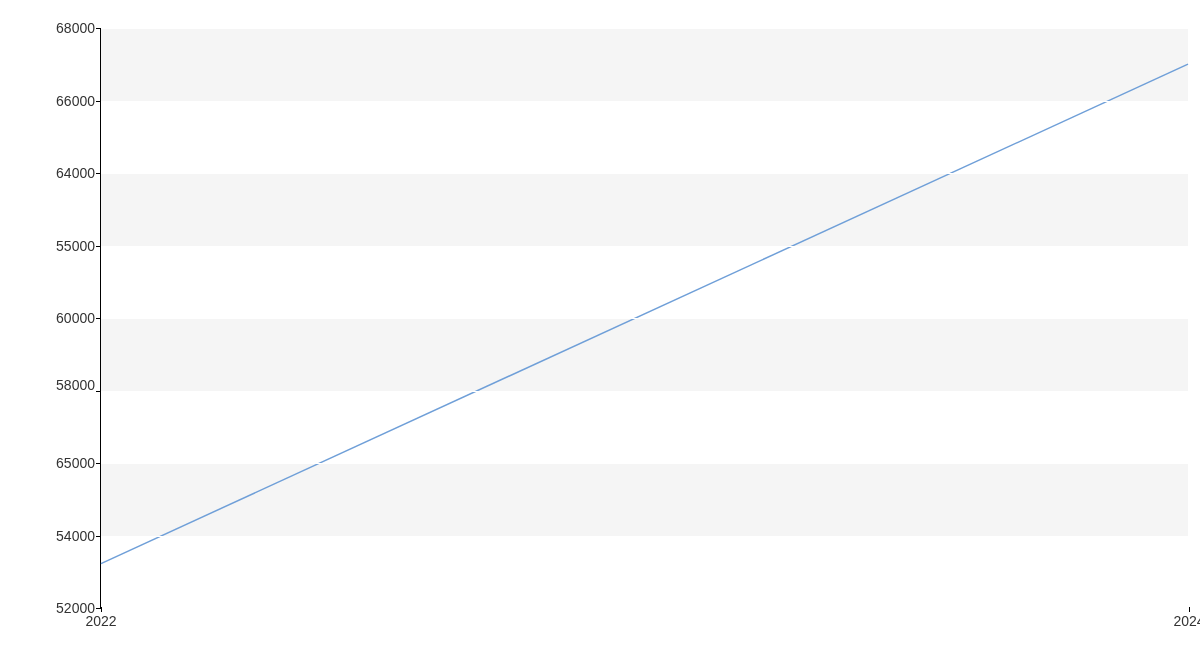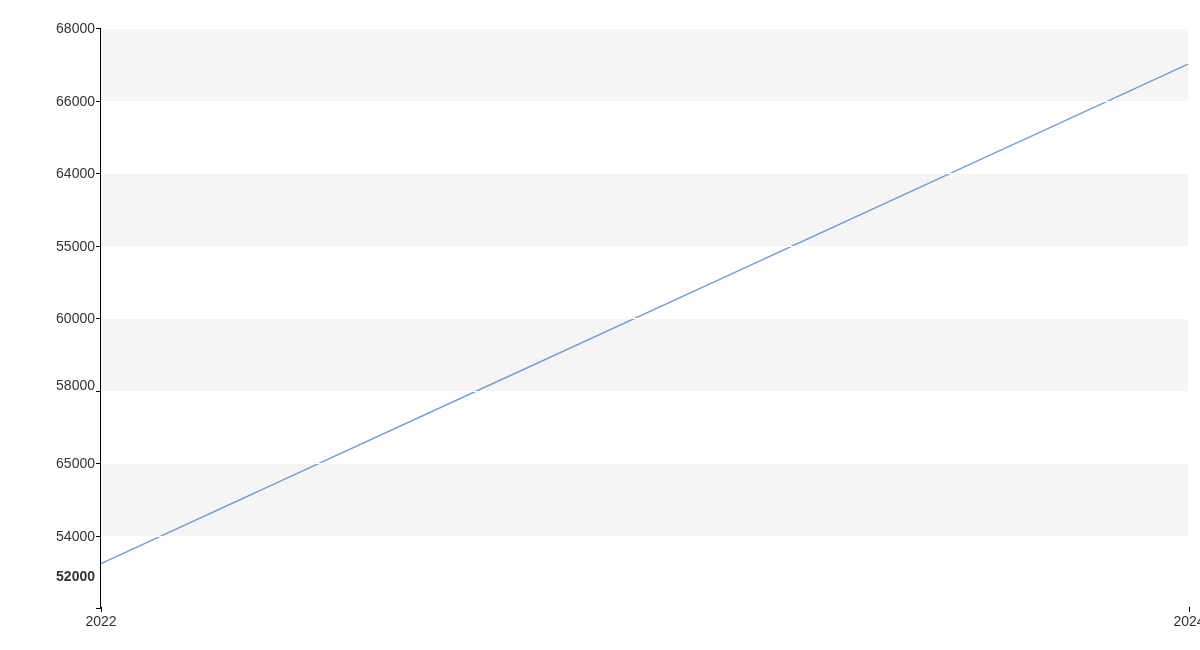--- a/index.html
+++ b/index.html
@@ -95,21 +95,21 @@
 
 <div class="chart-container">
   <div class="plot-area" id="plot-area" style="left: 100px; top: 28px; width: 1088px; height: 580px; background: rgb(245, 245, 245);">
       <div class="hband" style="top: 72.5px; height: 72.5px;"></div>
       <div class="hband" style="top: 217.5px; height: 72.5px;"></div>
       <div class="hband" style="top: 362.5px; height: 72.5px;"></div>
       <div class="hband" style="top: 507.5px; height: 72.5px;"></div>
     <svg class="line-layer" id="line-layer" viewBox="0 0 1088 580" preserveAspectRatio="none">
         <path d="M0 536.5 L1088 36.25" fill="none" stroke="#6f9fd8" stroke-width="1.5"></path>
       </svg>
-  <div class="y-tick-label" style="top: 548px; font-weight: bold;">52000</div>
+  <div class="y-tick-label" style="top: 580px;">52000</div>
       <div class="y-tick-mark" style="top: 580px;"></div>
       <div class="gridline" style="top: 580px;"></div>
       <div class="y-tick-label" style="top: 507.5px;">54000</div>
       <div class="y-tick-mark" style="top: 507.5px;"></div>
       <div class="gridline" style="top: 507.5px;"></div>
       <div class="y-tick-label" style="top: 435px;">65000</div>
       <div class="y-tick-mark" style="top: 435px;"></div>
       <div class="gridline" style="top: 435px;"></div>
       <div class="y-tick-label" style="top: 357px;">58000</div>
       <div class="y-tick-mark" style="top: 362.5px;"></div>

